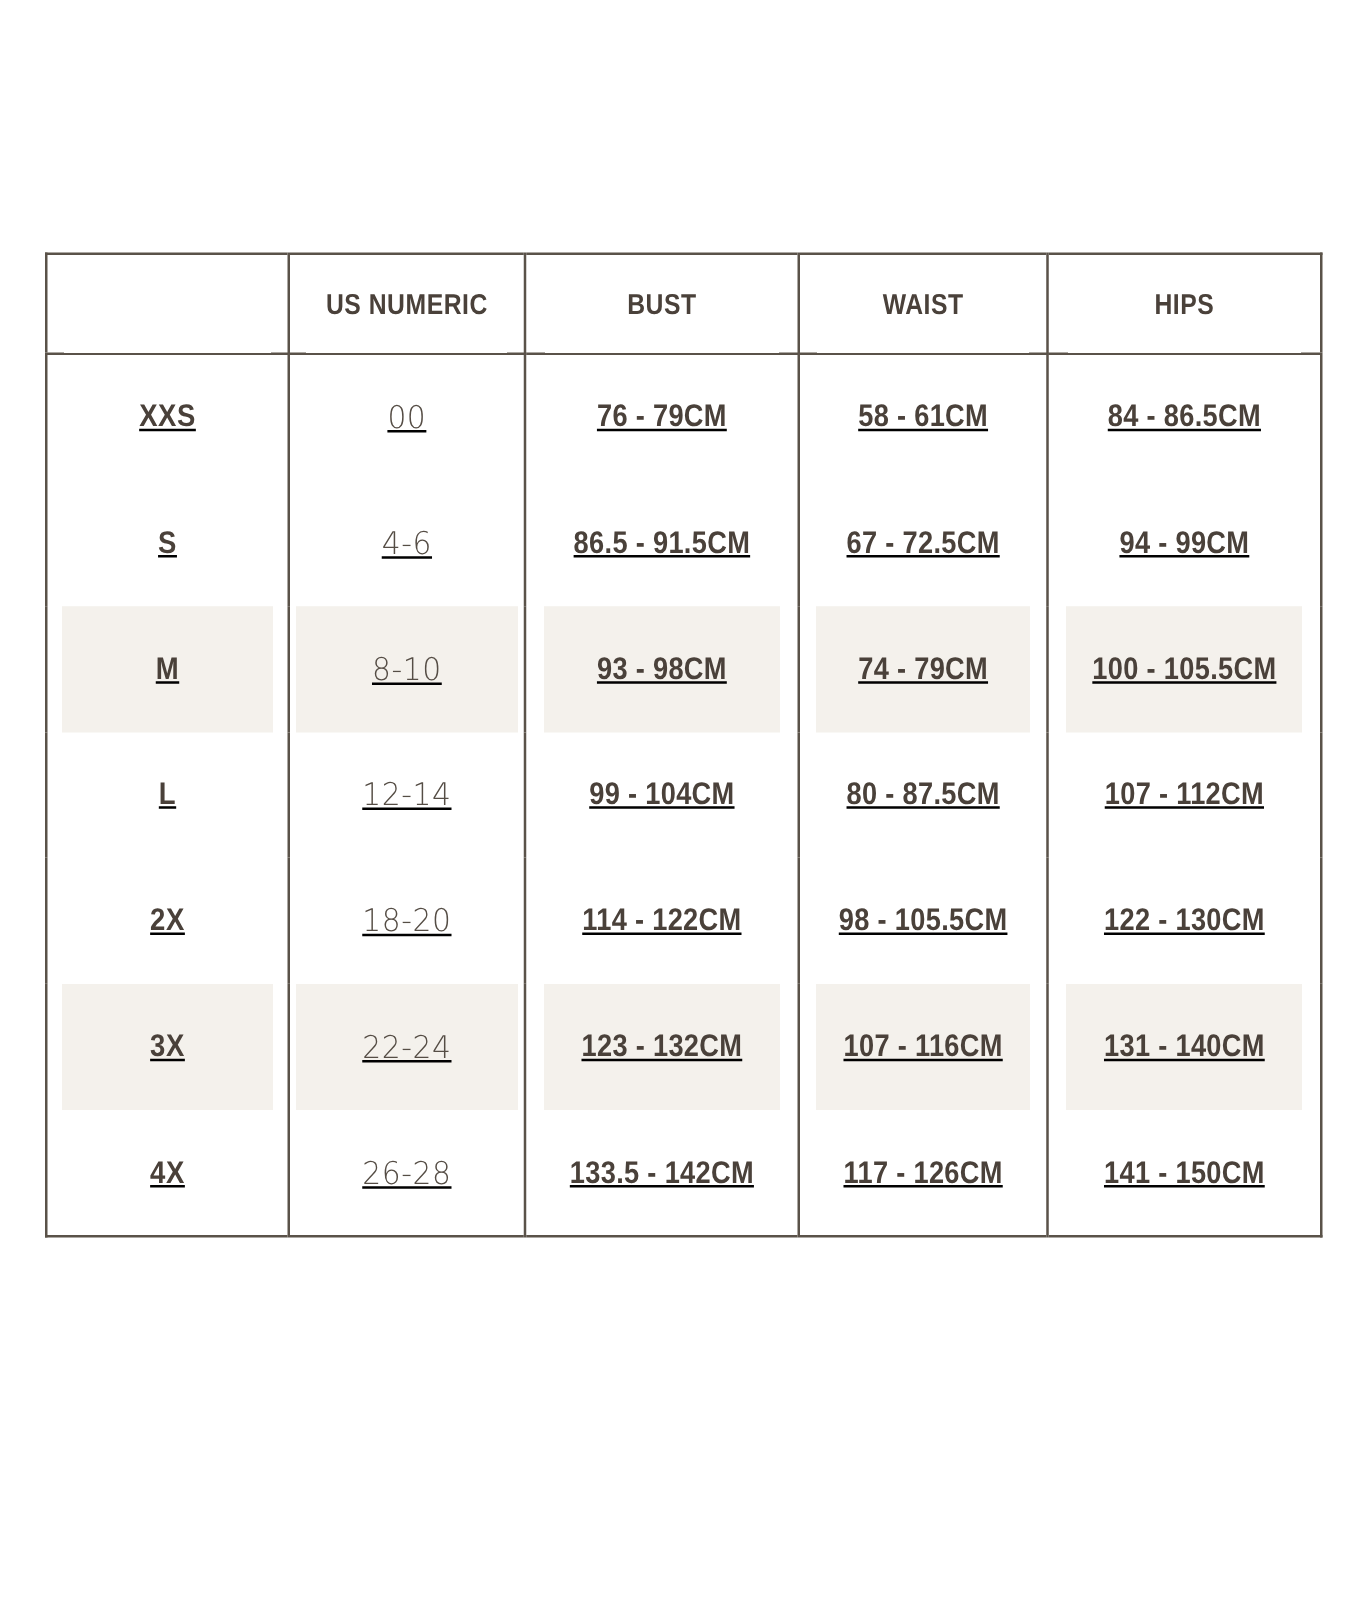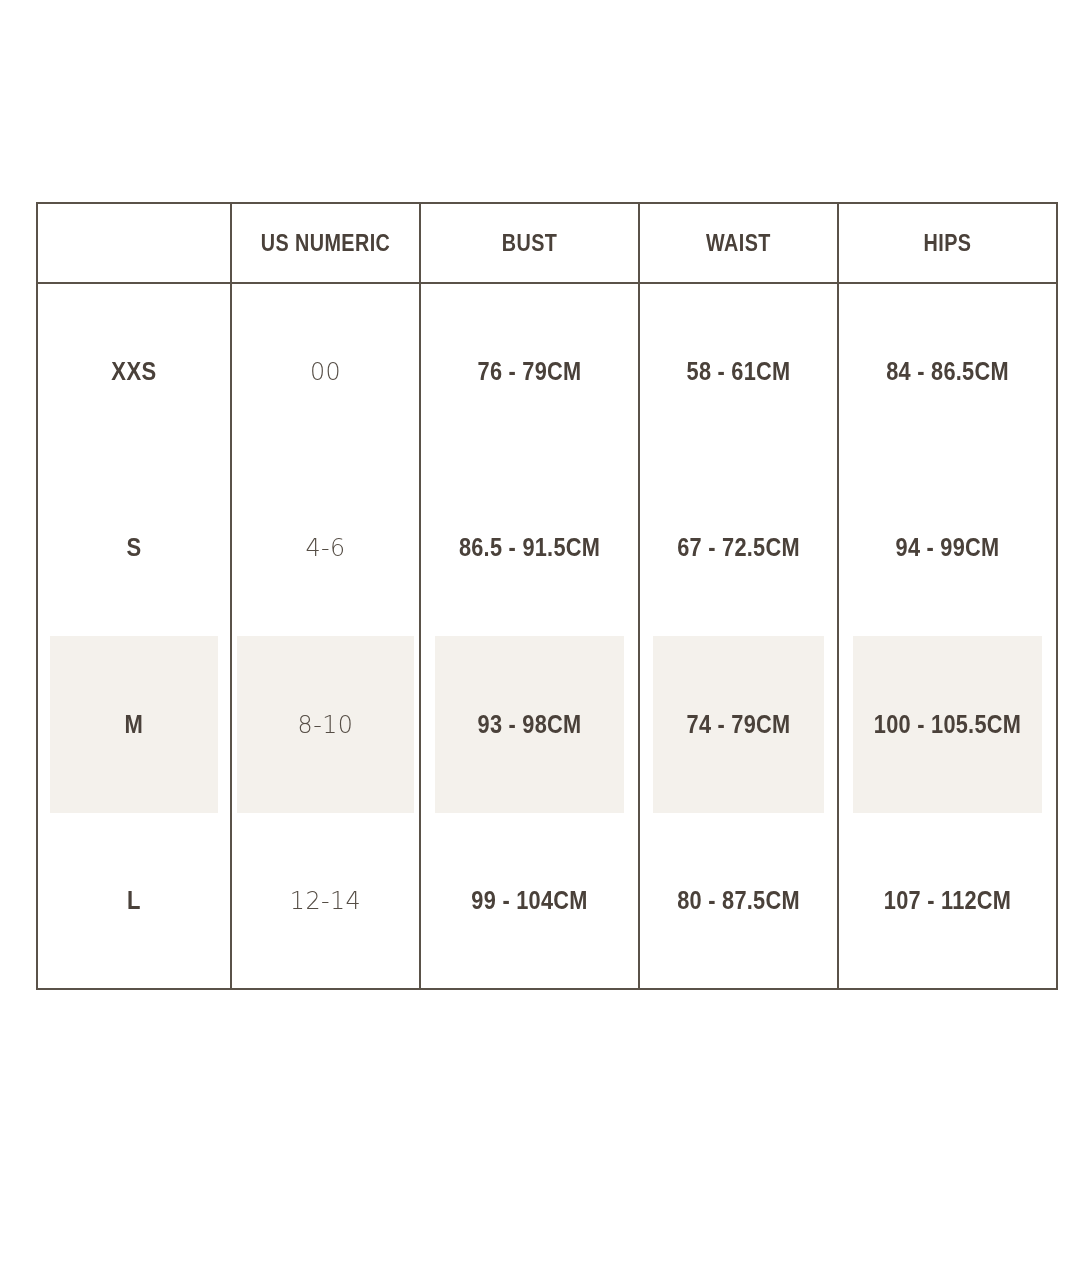--- a/index.html
+++ b/index.html
@@ -51,21 +51,21 @@
     font-size: 23px;
     letter-spacing: 0.5px;
     text-align: center;
     vertical-align: middle;
     transform: scaleX(0.86);
     padding: 0;
   }
   thead th:last-child { border-right: none; }
   thead th.corner-cell { border-right: 2px solid #5a5249; }
 
-  tbody tr { height: 79px; }
+  tbody tr { height: 79px; text-decoration: underline; }
   tbody tr.row-alt td { background: #f4f1ec; }
   tbody tr.row-plain td { background: #ffffff; }
 
   tbody td {
     border-right: 2px solid #5a5249;
     text-align: center;
     vertical-align: middle;
     color: #4a413a;
     padding: 0;
   }
@@ -139,15 +139,36 @@
         <td class="meas-cell">74 - 79CM</td>
         <td class="meas-cell">100 - 105.5CM</td>
       </tr>
       <tr class="row-plain">
         <td class="size-cell">L</td>
         <td class="us-cell">12-14</td>
         <td class="meas-cell">99 - 104CM</td>
         <td class="meas-cell">80 - 87.5CM</td>
         <td class="meas-cell">107 - 112CM</td>
       </tr>
+      <tr class="row-plain">
+        <td class="size-cell">2X</td>
+        <td class="us-cell">18-20</td>
+        <td class="meas-cell">114 - 122CM</td>
+        <td class="meas-cell">98 - 105.5CM</td>
+        <td class="meas-cell">122 - 130CM</td>
+      </tr>
+      <tr class="row-alt">
+        <td class="size-cell">3X</td>
+        <td class="us-cell">22-24</td>
+        <td class="meas-cell">123 - 132CM</td>
+        <td class="meas-cell">107 - 116CM</td>
+        <td class="meas-cell">131 - 140CM</td>
+      </tr>
+      <tr class="row-plain">
+        <td class="size-cell">4X</td>
+        <td class="us-cell">26-28</td>
+        <td class="meas-cell">133.5 - 142CM</td>
+        <td class="meas-cell">117 - 126CM</td>
+        <td class="meas-cell">141 - 150CM</td>
+      </tr>
     </tbody>
   </table>
 </div>
 
 </body></html>

